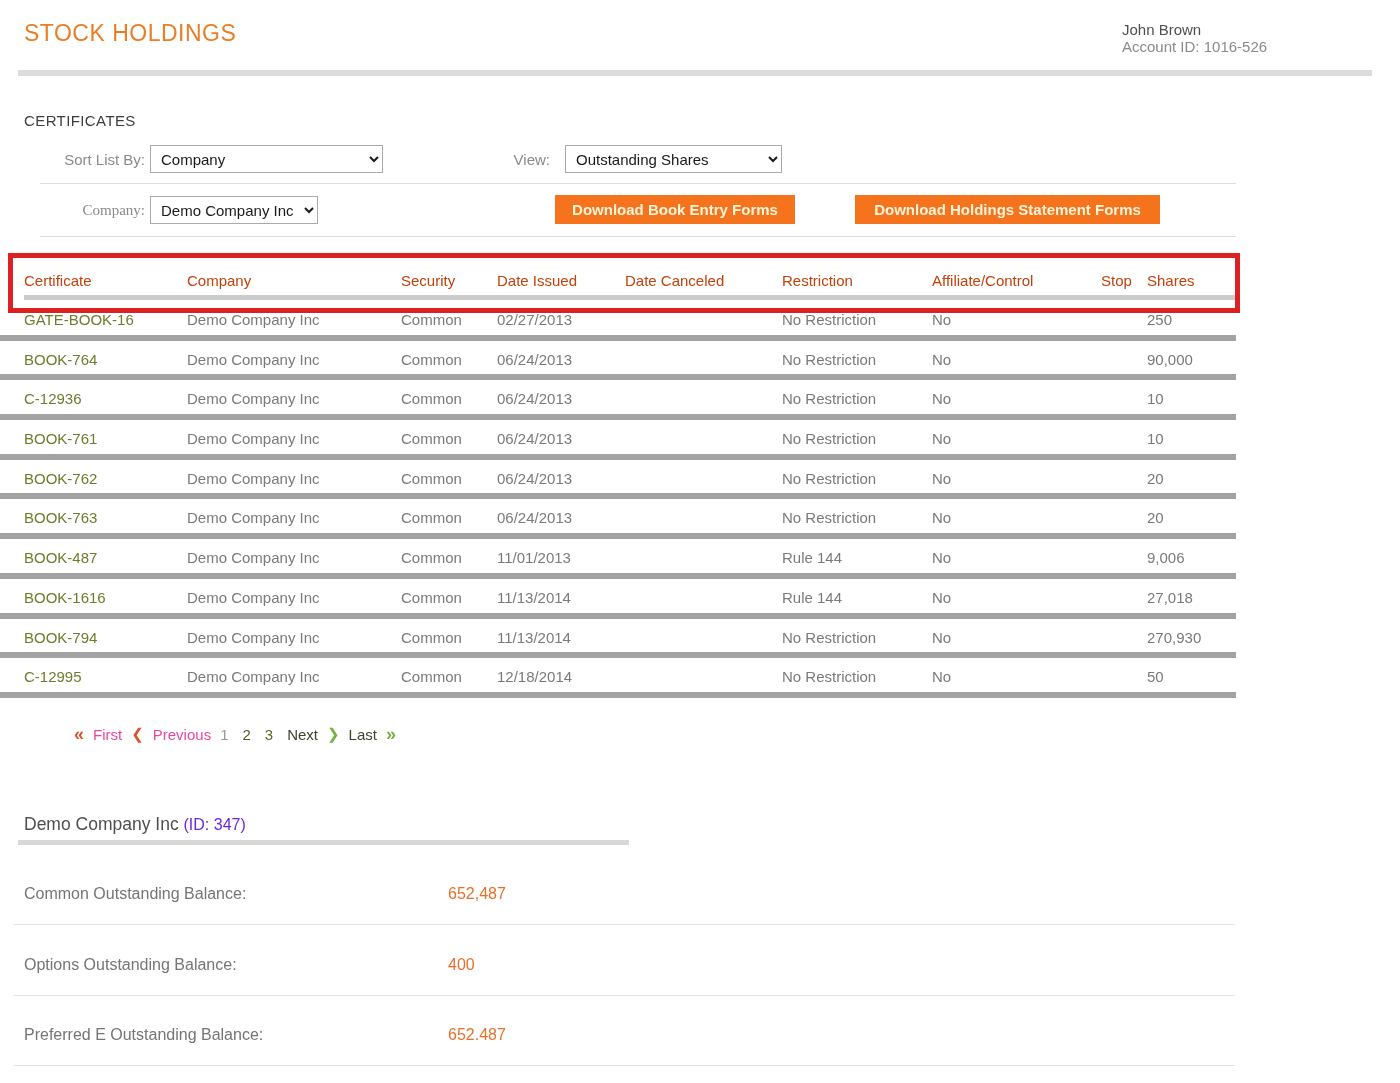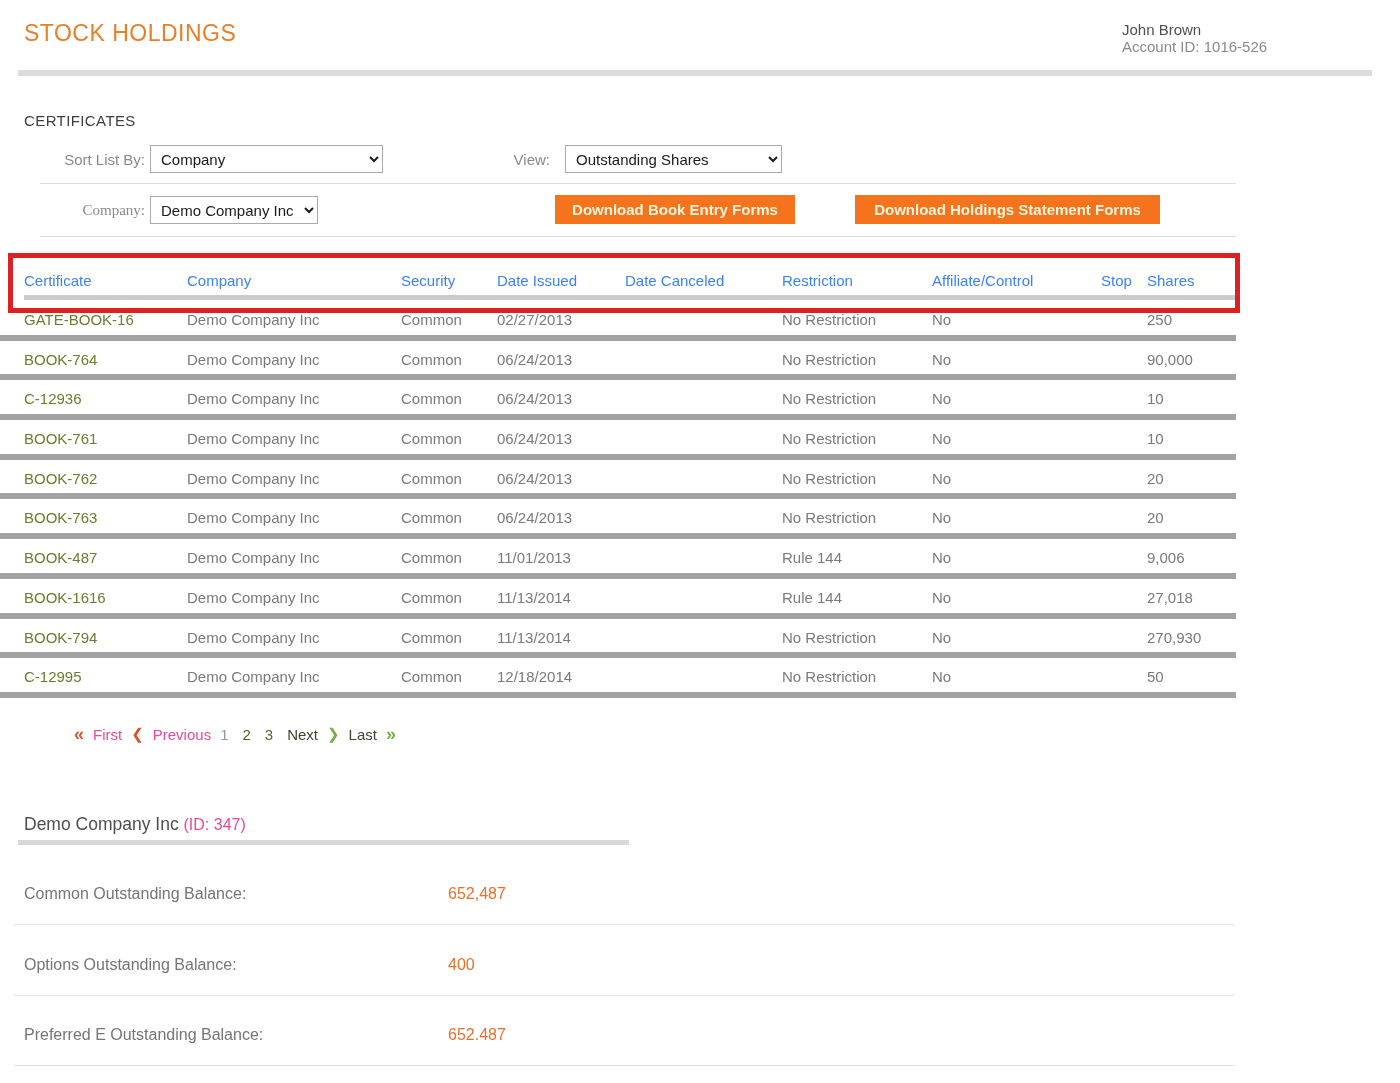--- a/index.html
+++ b/index.html
@@ -30,21 +30,21 @@
   .div-b { left:40px; top:236px; width:1196px; }
 
   .btn { position:absolute; height:29px; background:#F4731C; border:none; color:#FDF5D8; font-size:15px;
          font-weight:600; font-family:"Liberation Sans","DejaVu Sans",sans-serif; cursor:pointer; }
   .btn-book { left:555px; top:195px; width:240px; }
   .btn-holdings { left:855px; top:195px; width:305px; }
 
   
   .header-highlight { position:absolute; left:8px; top:253px; width:1232px; height:60px;
                       border:5px solid #DD2022; pointer-events:none; z-index:5; }
-  .th-label { position:absolute; top:272px; font-size:15px; color:#3b82f6; white-space:nowrap; }
+  .th-label { position:absolute; top:272px; font-size:15px; color:#c2410c; white-space:nowrap; }
   .thead-bar { position:absolute; left:24px; top:295px; width:1211px; height:5px; background:#cbcbcb; }
   .c0{left:24px}.c1{left:187px}.c2{left:401px}.c3{left:497px}.c4{left:625px}
   .c5{left:782px}.c6{left:932px}.c7{left:1101px}.c8{left:1147px}
   .table-body { position:absolute; left:0; top:301px; width:1236px; }
   .trow { position:relative; height:39.7px; border-bottom:6px solid #a3a3a3; font-size:15px; color:#7a7a7a; }
   .trow .cell { position:absolute; top:0; line-height:38.7px; white-space:nowrap; }
   .cert-link { color:#6F7B2D; cursor:pointer; }
 
   
   .pagination { position:absolute; left:74px; top:724px; display:flex; align-items:center; font-size:15px; }
@@ -53,21 +53,21 @@
   .pg-green { color:#76B043; }
   .pg-dim { color:#ec4899; }
   .pg-dark { color:#40412F; }
   .pg-cur { color:#999999; }
   .pg-page { color:#5e672a; cursor:pointer; }
   .pagination > span { margin-right:9px; cursor:pointer; }
   .pagination .pg-num { margin-right:14px; }
 
   
   .summary-title { position:absolute; left:24px; top:814px; font-size:17.5px; color:#4f4f4f; }
-  .summary-id { color:#ec4899; font-size:16px; }
+  .summary-id { color:#6d28d9; font-size:16px; }
   .summary-bar { position:absolute; left:18px; top:840px; width:611px; height:5px; background:#d8d8d8; }
   .bal-label { position:absolute; left:24px; font-size:16px; color:#757575; }
   .bal-value { position:absolute; left:448px; font-size:16px; color:#E8702A; }
   .bal-div { position:absolute; left:14px; width:1221px; height:1px; background:#e3e3e3; }
   .bl-0{top:885px}.bv-0{top:885px}.bd-0{top:924px}
   .bl-1{top:956px}.bv-1{top:956px}.bd-1{top:995px}
   .bl-2{top:1026px}.bv-2{top:1026px}.bd-2{top:1065px}
 </style>
 </head>
 <body>

